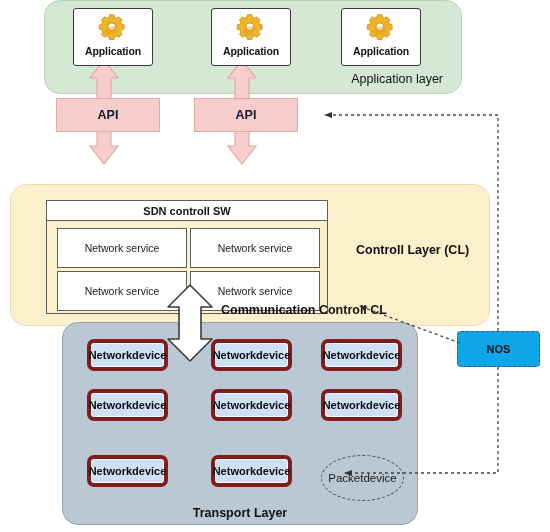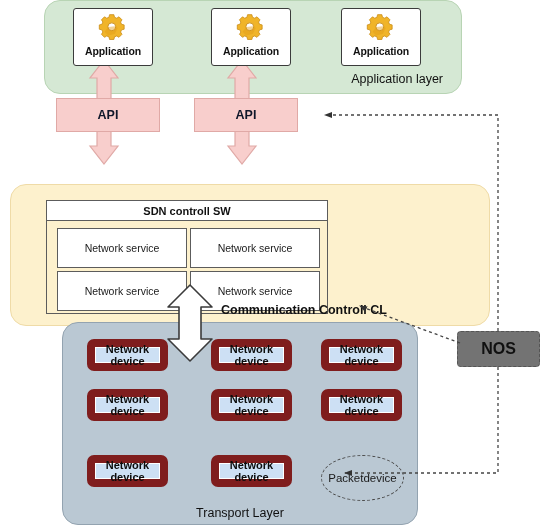--- a/index.html
+++ b/index.html
@@ -97,51 +97,51 @@
 
   
   #transport-layer {
     left: 62px; top: 322px; width: 356px; height: 203px;
     background: #bac8d3;
     border: 1px solid #93a3b0;
     border-radius: 16px;
   }
   .dev-box {
     background: #cde0f4;
-    border: 8px solid #7f1d1d;
+    border: 4px solid #7f1d1d;
     border-radius: 7px;
     width: 81px; height: 32px;
-    display: flex; flex-direction: column;
+    display: flex; 
     align-items: center; justify-content: center;
     font-size: 11px; font-weight: bold; color: #0d0d0d;
     line-height: 12.5px;
     box-shadow: 0 0 0 1px #ffffff inset;
   }
   #packet-routing {
     left: 258px; top: 132px; width: 83px; height: 46px;
     border: 1.4px dashed #4a4a4a;
     border-radius: 50%;
     display: flex; flex-direction: row;
     align-items: center; justify-content: center;
     font-size: 11.5px; color: #1a1a1a; line-height: 13px;
   }
   #transport-layer-label {
     left: 50%; transform: translateX(-50%); bottom: 4px;
-    font-size: 12.5px; font-weight: normal; color: #101010;
+    font-size: 12.5px; font-weight: bold; color: #101010;
     white-space: nowrap;
   }
 
   
   #nos-box {
     left: 457px; top: 331px; width: 83px; height: 36px;
     border: 1.4px dashed #555;
     border-radius: 4px;
-    background: #737373;
-    display: flex; align-items: center; justify-content: center;
-    font-size: 16px; font-weight: bold; color: #101010;
+    background: #0ea5e9;
+    display: flex; align-items: center; justify-content: center;
+    font-size: 11px; font-weight: bold; color: #101010;
   }
 
   
   .api-box {
     width: 104px; height: 34px;
     background: #f8cecc;
     border: 1.4px solid #e0a9a6;
     display: flex; align-items: center; justify-content: center;
     font-size: 12.5px; font-weight: bold; color: #0f172a;
     z-index: 6;
@@ -234,20 +234,21 @@
 
     <div class="abs" id="sdn-sw">
       <div class="abs" id="sdn-sw-header">SDN controll SW</div>
 
       <div class="abs ns-box" style="left:10px; top:27px;">Network service</div>
       <div class="abs ns-box" style="left:143px; top:27px;">Network service</div>
       <div class="abs ns-box" style="left:10px; top:70px;">Network service</div>
       <div class="abs ns-box" style="left:143px; top:70px;">Network service</div>
     </div>
 
+    <div class="abs" id="ctrl-layer-label">Controll Layer (CL)</div>
   </div>
 
   <div class="abs" id="comm-label">Communication Controll CL</div>
 
   <div class="abs" id="transport-layer">
 
     <div class="abs dev-box" style="left:24px; top:16px;">
       <span>Network</span>
       <span>device</span>
     </div>

